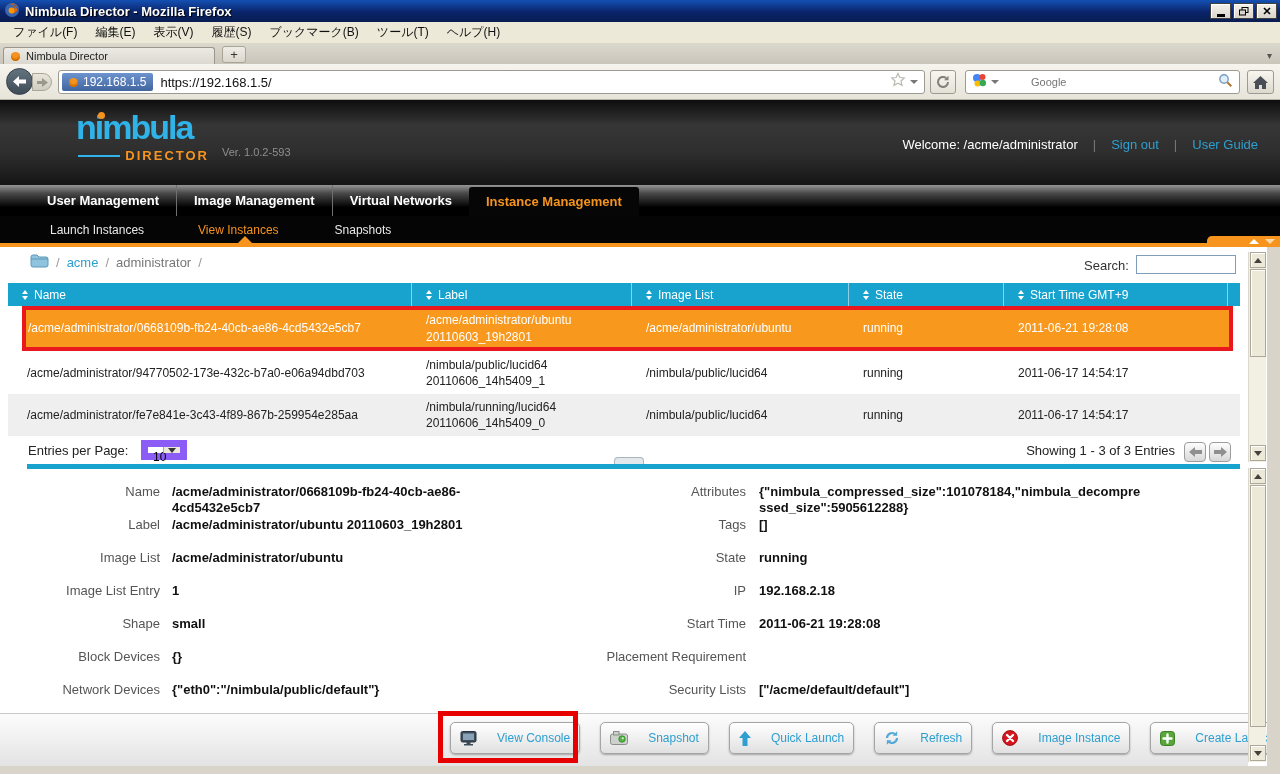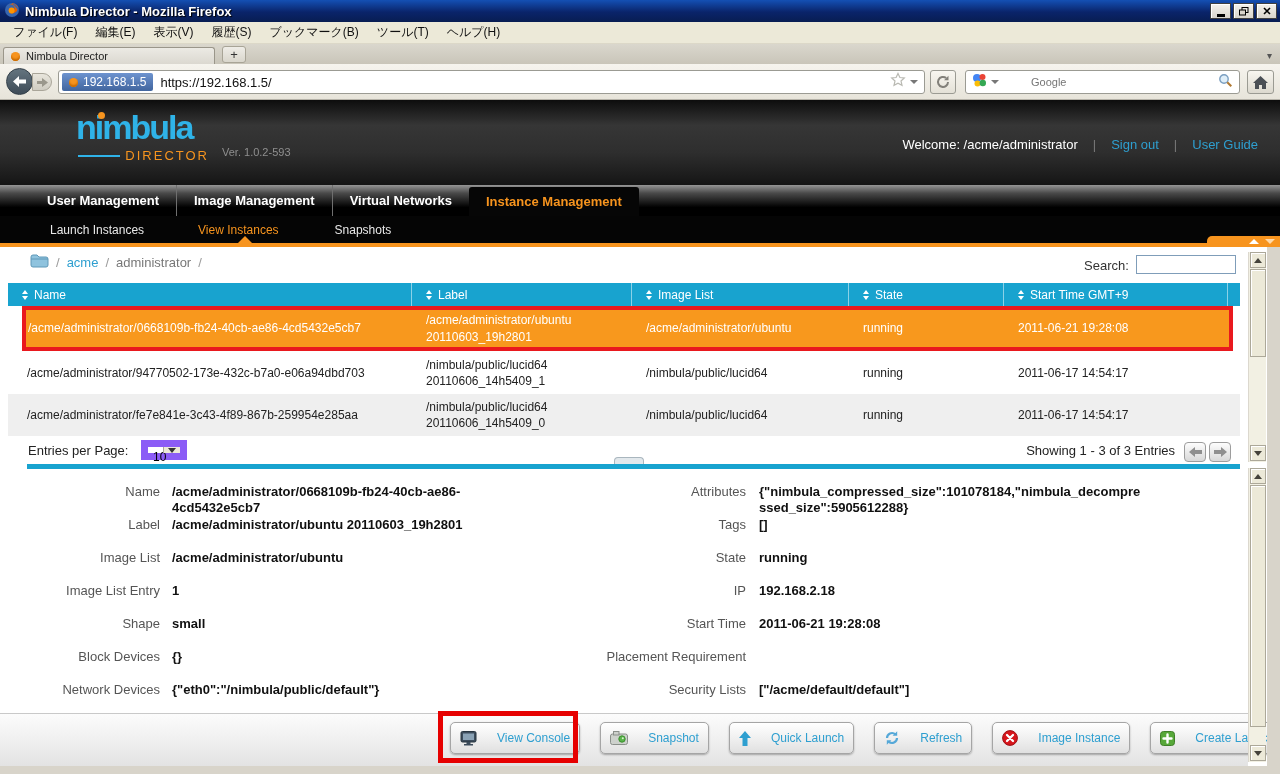--- a/index.html
+++ b/index.html
@@ -56,21 +56,21 @@
   
   .page { position:absolute; top:100px; left:0; width:1280px; height:674px; background:#fff; }
 
   .app-header { position:absolute; top:0; left:0; right:0; height:85px;
     background:linear-gradient(180deg,#0d0d0d 0%,#363636 30%,#2e2e2e 62%,#151515 100%); }
   .logo { position:absolute; left:76px; top:10px; width:136px; }
   .logo-text { font-size:34px; font-weight:bold; letter-spacing:-2px; color:#2fb3e8; line-height:34px; }
   .logo-dot { position:absolute; left:22px; top:2px; width:7px; height:7px; border-radius:50%; background:#f7941e; }
   .logo-sub { position:absolute; left:2px; top:38px; width:131px; display:flex; align-items:center; gap:5px; }
   .logo-line { flex:1; height:2px; background:#2fb3e8; }
-  .logo-dir { color:#f7941e; font-weight:normal; font-size:13px; letter-spacing:2px; }
+  .logo-dir { color:#f7941e; font-weight:bold; font-size:13px; letter-spacing:2px; }
   .ver { position:absolute; left:222px; top:46px; font-size:11px; color:#8f8f8f; }
   .welcome { position:absolute; right:22px; top:37px; display:flex; align-items:center; gap:15px; font-size:13px; color:#fff;text-align:right; }
   .wsep { color:#777; }
   .hlink { color:#2e9fd0; cursor:pointer; }
 
   .main-tabs { position:absolute; top:85px; left:0; right:0; height:31px;
     background:linear-gradient(180deg,#969696 0%,#4a4a4a 26%,#000 72%);
     display:flex; align-items:flex-end; padding-left:30px; }
   .mtab { color:#fff; font-weight:bold; font-size:13px; padding:0 17px; height:31px; line-height:31px; cursor:pointer; }
   .mtab + .mtab { border-left:1px solid #6f6f6f; }
@@ -380,21 +380,21 @@
       <div class="cell c-name">/acme/administrator/94770502-173e-432c-b7a0-e06a94dbd703</div>
       <div class="cell">/nimbula/public/lucid64 20110606_14h5409_1</div>
       <div class="cell">/nimbula/public/lucid64</div>
       <div class="cell">running</div>
       <div class="cell">2011-06-17 14:54:17</div>
       <div class="cell"></div>
     </div>
 
     <div class="trow row3">
       <div class="cell c-name">/acme/administrator/fe7e841e-3c43-4f89-867b-259954e285aa</div>
-      <div class="cell">/nimbula/public/lucid64 20110606_14h5409_0</div>
+      <div class="cell">/nimbula/running/lucid64 20110606_14h5409_0</div>
       <div class="cell">/nimbula/public/lucid64</div>
       <div class="cell">running</div>
       <div class="cell">2011-06-17 14:54:17</div>
       <div class="cell"></div>
     </div>
 
     <div class="entries-label">Entries per Page:</div>
     <div class="select">
       <span class="val">10</span>
       <span class="drop">

